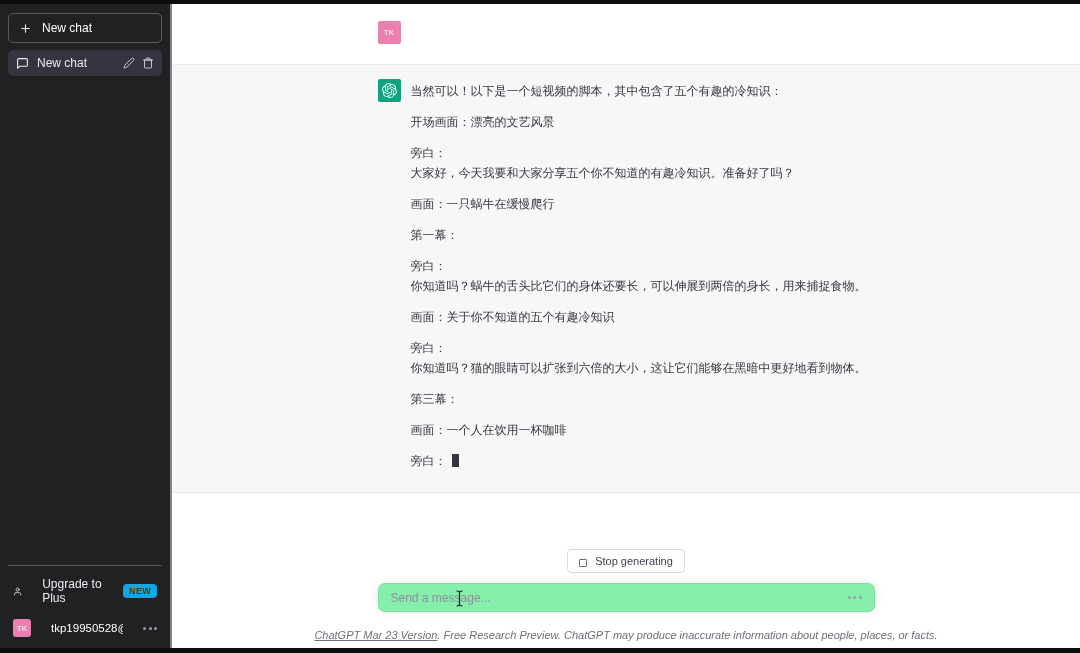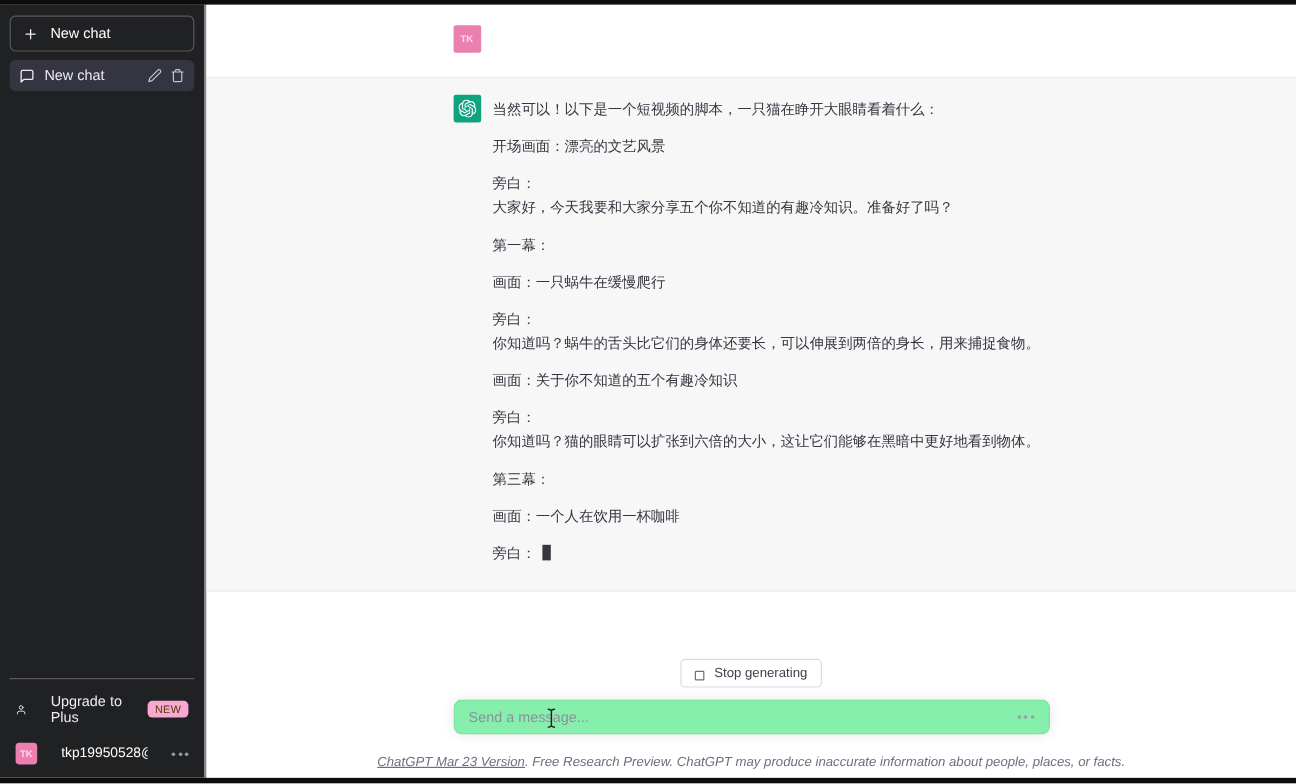--- a/index.html
+++ b/index.html
@@ -19,21 +19,21 @@
                background:#343541; border-radius:5px; color:#ececf1; font-size:12px; cursor:pointer; }
   .chat-item .label { flex:1; white-space:nowrap; overflow:hidden; }
   .chat-item .actions { display:flex; gap:7px; align-items:center; }
   .icon-stroke { stroke:#c5c5d2; fill:none; stroke-width:2; stroke-linecap:round; stroke-linejoin:round; }
   .icon-white  { stroke:#ececf1; fill:none; stroke-width:2; stroke-linecap:round; stroke-linejoin:round; }
 
   .sidebar-spacer { flex:1; }
   .sidebar-bottom { border-top:1px solid rgba(255,255,255,0.25); padding-top:4px; }
   .sb-row { display:flex; align-items:center; gap:20px; padding:7px 5px; color:#ececf1;
             font-size:12px; border-radius:5px; cursor:pointer; }
-  .badge-new { margin-left:auto; background:#f9a8d4; color:#4f4000; font-size:9px; font-weight:normal;
+  .badge-new { margin-left:auto; background:#0ea5e9; color:#4f4000; font-size:9px; font-weight:bold;
                padding:2px 6px; border-radius:4px; letter-spacing:0.3px; }
   .mini-avatar { width:18px; height:18px; border-radius:3px; background:#ea7fb0; color:#ffd9ea;
                  font-size:8px; font-weight:bold; display:flex; align-items:center; justify-content:center; flex-shrink:0; }
   .sb-email { flex:1; font-size:11.5px; white-space:nowrap; overflow:hidden; color:#fff; }
   .dots-h { display:flex; gap:2.5px; margin-left:auto; }
   .dots-h i { width:3px; height:3px; border-radius:50%; background:#9b9ba8; }
 
   
   .main { flex:1; position:relative; background:#fff; display:flex; flex-direction:column; overflow:hidden; }
   .row-user { background:#ffffff; border-bottom:1px solid rgba(0,0,0,0.07); }
@@ -129,25 +129,25 @@
       </div>
 
       <div class="row-assistant">
         <div class="row-inner">
           <div class="avatar avatar-ai">
             <svg width="15" height="15" viewBox="0 0 24 24" fill="#ffffff">
                 <path d="M22.2819 9.8211a5.9847 5.9847 0 0 0-.5157-4.9108 6.0462 6.0462 0 0 0-6.5098-2.9A6.0651 6.0651 0 0 0 4.9807 4.1818a5.9847 5.9847 0 0 0-3.9977 2.9 6.0462 6.0462 0 0 0 .7427 7.0966 5.98 5.98 0 0 0 .511 4.9107 6.051 6.051 0 0 0 6.5146 2.9001A5.9847 5.9847 0 0 0 13.2599 24a6.0557 6.0557 0 0 0 5.7718-4.2058 5.9894 5.9894 0 0 0 3.9977-2.9001 6.0557 6.0557 0 0 0-.7475-7.0729zm-9.022 12.6081a4.4755 4.4755 0 0 1-2.8764-1.0408l.1419-.0804 4.7783-2.7582a.7948.7948 0 0 0 .3927-.6813v-6.7369l2.02 1.1686a.071.071 0 0 1 .038.052v5.5826a4.504 4.504 0 0 1-4.4945 4.4944zm-9.6607-4.1254a4.4708 4.4708 0 0 1-.5346-3.0137l.142.0852 4.783 2.7582a.7712.7712 0 0 0 .7806 0l5.8428-3.3685v2.3324a.0804.0804 0 0 1-.0332.0615L9.74 19.9502a4.4992 4.4992 0 0 1-6.1408-1.6464zM2.3408 7.8956a4.485 4.485 0 0 1 2.3655-1.9728V11.6a.7664.7664 0 0 0 .3879.6765l5.8144 3.3543-2.0201 1.1685a.0757.0757 0 0 1-.071 0l-4.8303-2.7865A4.504 4.504 0 0 1 2.3408 7.8956zm16.5963 3.8558L13.1038 8.364 15.1192 7.2a.0757.0757 0 0 1 .071 0l4.8303 2.7913a4.4944 4.4944 0 0 1-.6765 8.1042v-5.6772a.79.79 0 0 0-.407-.667zm2.0107-3.0231l-.142-.0852-4.7735-2.7818a.7759.7759 0 0 0-.7854 0L9.409 9.2297V6.8974a.0662.0662 0 0 1 .0284-.0615l4.8303-2.7866a4.4992 4.4992 0 0 1 6.6802 4.66zM8.3065 12.863l-2.02-1.1638a.0804.0804 0 0 1-.038-.0567V6.0742a4.4992 4.4992 0 0 1 7.3757-3.4537l-.142.0805L8.704 5.459a.7948.7948 0 0 0-.3927.6813zm1.0976-2.3654l2.602-1.4998 2.6069 1.4998v2.9994l-2.5974 1.4997-2.6067-1.4997z"></path>
               </svg>
           </div>
           <div class="msg">
-              <div class="para">当然可以！以下是一个短视频的脚本，一只猫在睁开大眼睛看着什么：</div>
+              <div class="para">当然可以！以下是一个短视频的脚本，其中包含了五个有趣的冷知识：</div>
               <div class="para">开场画面：漂亮的文艺风景</div>
               <div class="para">旁白：<br>大家好，今天我要和大家分享五个你不知道的有趣冷知识。准备好了吗？</div>
+              <div class="para">画面：一只蜗牛在缓慢爬行</div>
               <div class="para">第一幕：</div>
-              <div class="para">画面：一只蜗牛在缓慢爬行</div>
               <div class="para">旁白：<br>你知道吗？蜗牛的舌头比它们的身体还要长，可以伸展到两倍的身长，用来捕捉食物。</div>
               <div class="para">画面：关于你不知道的五个有趣冷知识</div>
               <div class="para">旁白：<br>你知道吗？猫的眼睛可以扩张到六倍的大小，这让它们能够在黑暗中更好地看到物体。</div>
               <div class="para">第三幕：</div>
               <div class="para">画面：一个人在饮用一杯咖啡</div>
               <div class="para">旁白：<span class="type-cursor"></span></div>
             </div>
         </div>
       </div>
 

